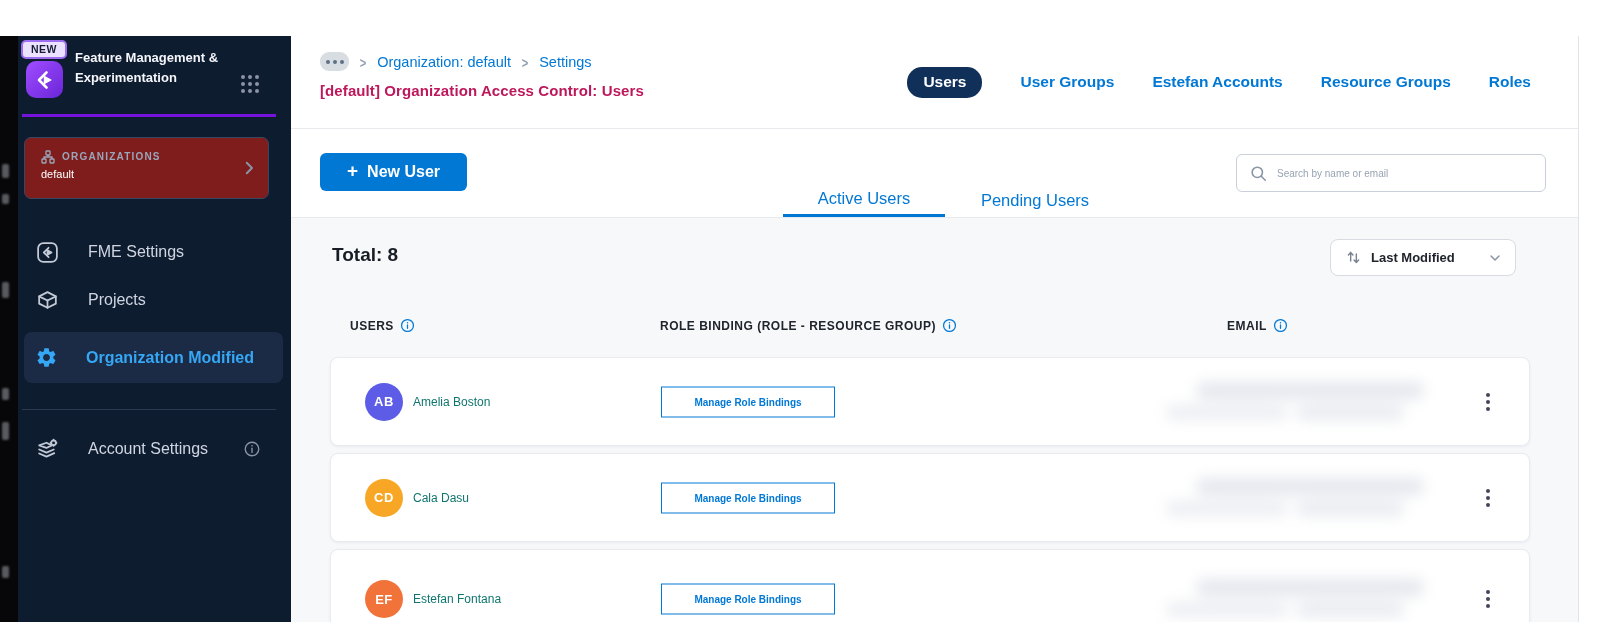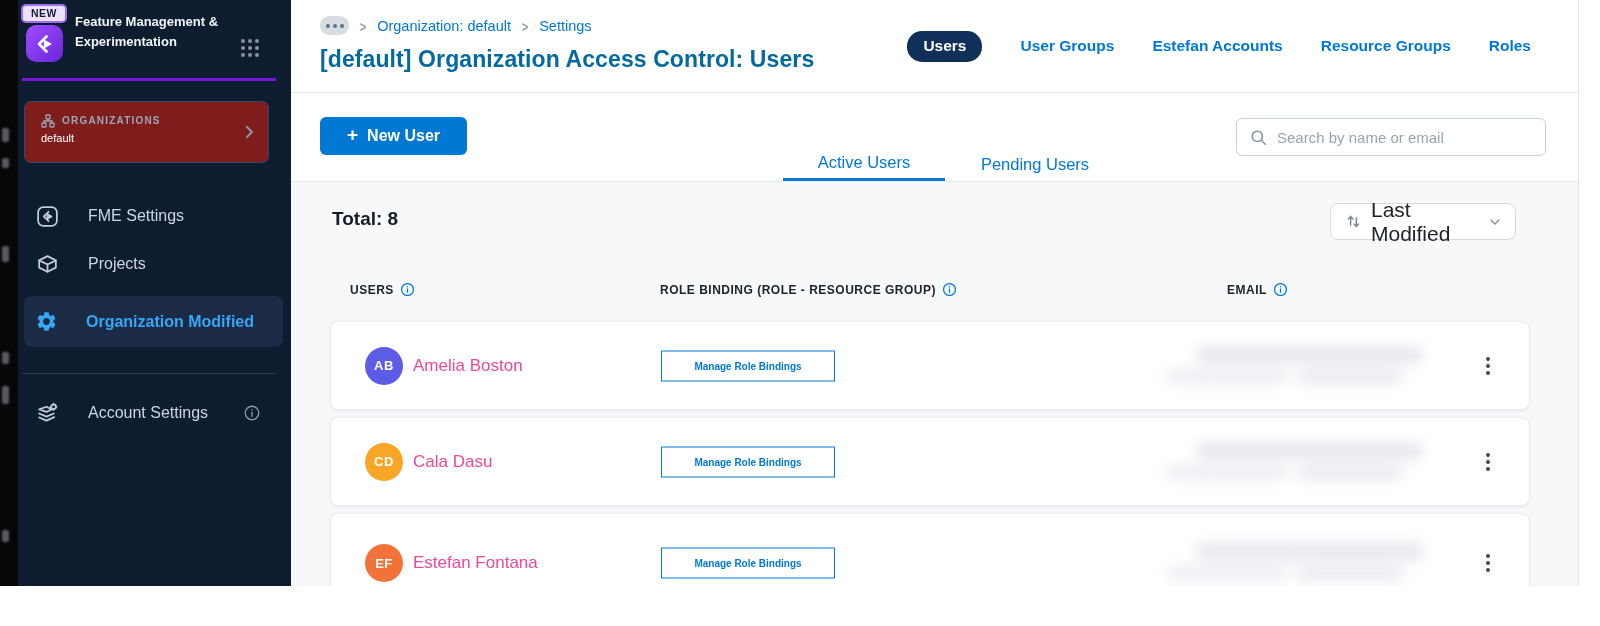--- a/index.html
+++ b/index.html
@@ -1,18 +1,18 @@
 <!DOCTYPE html>
 <html><head>
 <meta charset="utf-8">
 <style>
   * { margin:0; padding:0; box-sizing:border-box; }
   html,body { background:#ffffff; }
   body { font-family:"Liberation Sans", sans-serif; }
-  #app { position:relative; width:1600px; height:586px; overflow:hidden; background:#ffffff; }
+  #app { position:relative; width:1600px; height:586px; overflow:hidden; background:#ffffff;margin-top:36px; }
 
   
   #edge-strip { position:absolute; left:0; top:0; width:18px; height:626px; background:#070709; }
   #edge-strip .fleck { position:absolute; left:2px; width:7px; background:#9aa0a8; opacity:.55; filter:blur(1px); border-radius:2px; }
 
   
   #sidebar { position:absolute; left:18px; top:0; width:273px; height:626px; background:#0e1c30; }
   .new-badge { position:absolute; left:3px; top:4px; padding:1px 8px 2px; background:#ece2ff; border:2px solid #9d6ff0; border-radius:5px;
                font-size:10.5px; font-weight:bold; color:#151d33; letter-spacing:.5px; z-index:3; }
   .app-logo { position:absolute; left:8px; top:25px; width:37px; height:37px; border-radius:10px;
@@ -36,62 +36,62 @@
   
   #main { position:absolute; left:291px; top:0; width:1287px; height:626px; background:#ffffff; }
   #main-right-border { position:absolute; left:1578px; top:0; width:1px; height:626px; background:#e1e4e9; }
 
   .breadcrumb { position:absolute; left:29px; top:16px; display:flex; align-items:center; gap:10px; }
   .bc-ellipsis { width:29px; height:19px; background:#d8dde2; border-radius:9px; display:flex; align-items:center; justify-content:center; gap:3px; cursor:pointer; }
   .bc-ellipsis i { width:4px; height:4px; border-radius:50%; background:#5d7185; }
   .bc-link { color:#0278d5; font-size:14.5px; text-decoration:none; cursor:pointer; }
   .bc-sep { color:#8fa0b3; font-size:14px; font-weight:bold; transform:scale(.8,1.1); }
 
-  .page-title { position:absolute; left:29px; top:46px; font-size:23px; font-weight:bold; color:#0369a1; letter-spacing:.1px; }
+  .page-title { position:absolute; left:29px; top:46px; font-size:15px; font-weight:bold; color:#be185d; letter-spacing:.1px; }
 
   .nav-tabs { position:absolute; top:31px; right:47px; height:30px; display:flex; align-items:center; gap:38px; }
   .nav-tab { color:#0278d5; font-size:15.5px; font-weight:bold; cursor:pointer; white-space:nowrap; }
   .nav-tab.pill { background:#10305a; color:#ffffff; border-radius:15px; padding:6px 16px 7px; }
 
   .hdr-divider { position:absolute; left:0; top:92px; width:1287px; height:1px; background:#e8eaee; }
 
   .btn-new-user { position:absolute; left:29px; top:117px; width:147px; height:38px; background:#0278d5; border:none; border-radius:6px;
                   color:#ffffff; font-family:inherit; font-size:16px; font-weight:bold; cursor:pointer; display:flex; align-items:center; justify-content:center; gap:9px; }
   .btn-new-user .plus { font-size:19px; font-weight:bold; margin-top:-2px; }
 
   .view-tab { position:absolute; top:147px; height:34px; display:flex; align-items:center; justify-content:center;
               color:#0278d5; font-size:16.5px; cursor:pointer; }
   .view-tab.active { border-bottom:3px solid #0278d5; font-weight:500; }
   #view-tab-active { left:492px; width:162px; }
   #view-tab-pending { left:669px; width:150px; }
 
   .search-box { position:absolute; left:945px; top:118px; width:310px; height:38px; background:#ffffff; border:1px solid #c9d0da; border-radius:6px;
                 display:flex; align-items:center; padding:0 12px; gap:9px; }
-  .search-box input { border:none; outline:none; flex:1; font-family:inherit; font-size:15px; color:#2a3442; background:transparent; }
+  .search-box input { border:none; outline:none; flex:1; font-family:inherit; font-size:10px; color:#2a3442; background:transparent; }
   .search-box input::placeholder { color:#98a3b3; }
 
   .toolbar-divider { position:absolute; left:0; top:181px; width:1287px; height:1px; background:#e8eaee; }
   .content-bg { position:absolute; left:0; top:182px; width:1287px; height:444px; background:#f6f8fa; }
 
   .total-line { position:absolute; left:41px; top:208px; font-size:19px; font-weight:bold; color:#181c24; }
 
   .sort-select { position:absolute; left:1039px; top:203px; width:186px; height:37px; background:#ffffff; border:1px solid #d8dce2; border-radius:8px;
                  display:flex; align-items:center; padding:0 12px 0 14px; gap:9px; cursor:pointer; }
-  .sort-select .lbl { font-size:21px; color:#20242c; flex:1; }
+  .sort-select .lbl { font-size:13px; color:#20242c; flex:1;font-weight:bold; }
 
   .col-head { position:absolute; top:282px; display:flex; align-items:center; gap:6px; font-size:12px; font-weight:bold; letter-spacing:.5px; color:#20242c; }
   #col-users { left:59px; }
   #col-role  { left:369px; }
   #col-email { left:936px; }
 
   .row-card { position:absolute; left:39px; width:1200px; background:#ffffff; border:1px solid #e9ebf0; border-radius:8px;
               box-shadow:0 1px 3px rgba(20,30,50,.06); }
   .avatar { position:absolute; left:34px; top:50%; transform:translateY(-50%); width:38px; height:38px; border-radius:50%;
             display:flex; align-items:center; justify-content:center; color:#ffffff; font-size:13px; font-weight:bold; letter-spacing:.5px; }
-  .row-name { position:absolute; left:82px; top:50%; transform:translateY(-50%); font-size:17px; color:#ec4899; }
+  .row-name { position:absolute; left:82px; top:50%; transform:translateY(-50%); font-size:12px; color:#0f766e; }
   .mrb-btn { position:absolute; left:330px; top:50%; transform:translateY(-50%); width:174px; height:31px; background:#ffffff;
              border:1.5px solid #0278d5; border-radius:0; color:#0278d5; font-family:inherit; font-size:10px; font-weight:bold; cursor:pointer; }
   .email-blob { position:absolute; left:835px; top:50%; transform:translateY(-50%); width:270px; height:48px; filter:blur(7px); }
   .email-blob i { position:absolute; border-radius:8px; }
   .email-blob .b1 { left:30px; top:4px;  width:228px; height:17px; background:#e5e7ed; }
   .email-blob .b2 { left:0;    top:27px; width:122px; height:15px; background:#edeef3; }
   .email-blob .b3 { left:130px;top:27px; width:108px; height:15px; background:#e9ebf0; }
   .kebab { position:absolute; left:1146px; top:50%; transform:translateY(-50%); width:22px; height:26px;
            display:flex; flex-direction:column; align-items:center; justify-content:center; gap:3px; cursor:pointer; background:none; border:none; }
   .kebab i { width:4px; height:4px; border-radius:50%; background:#41465a; }

